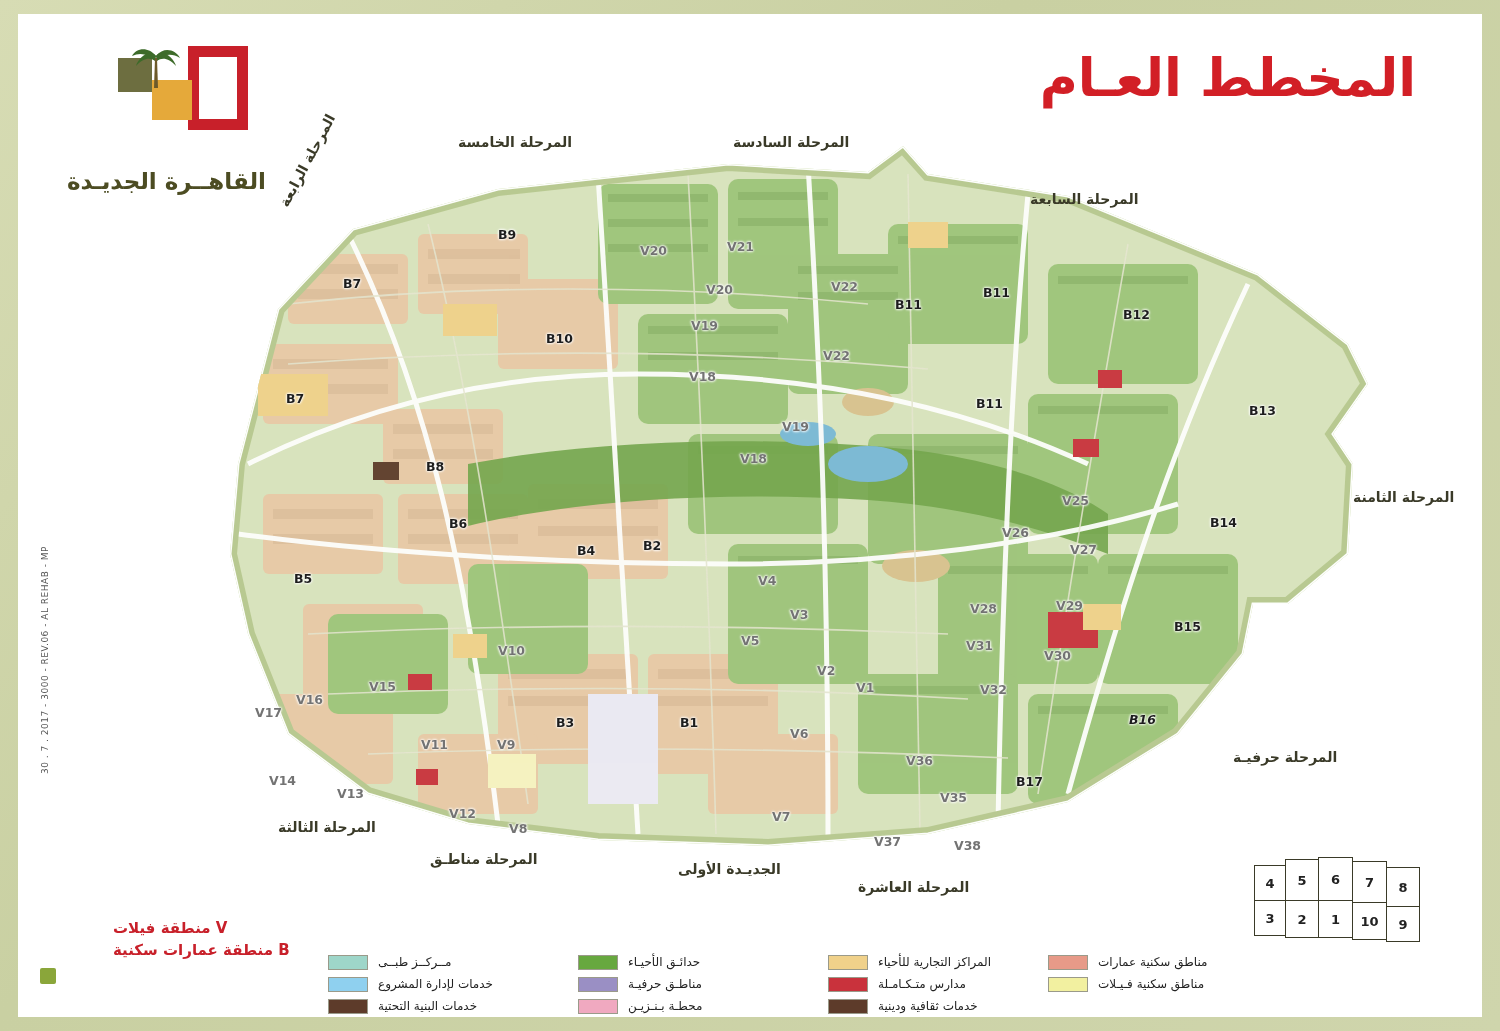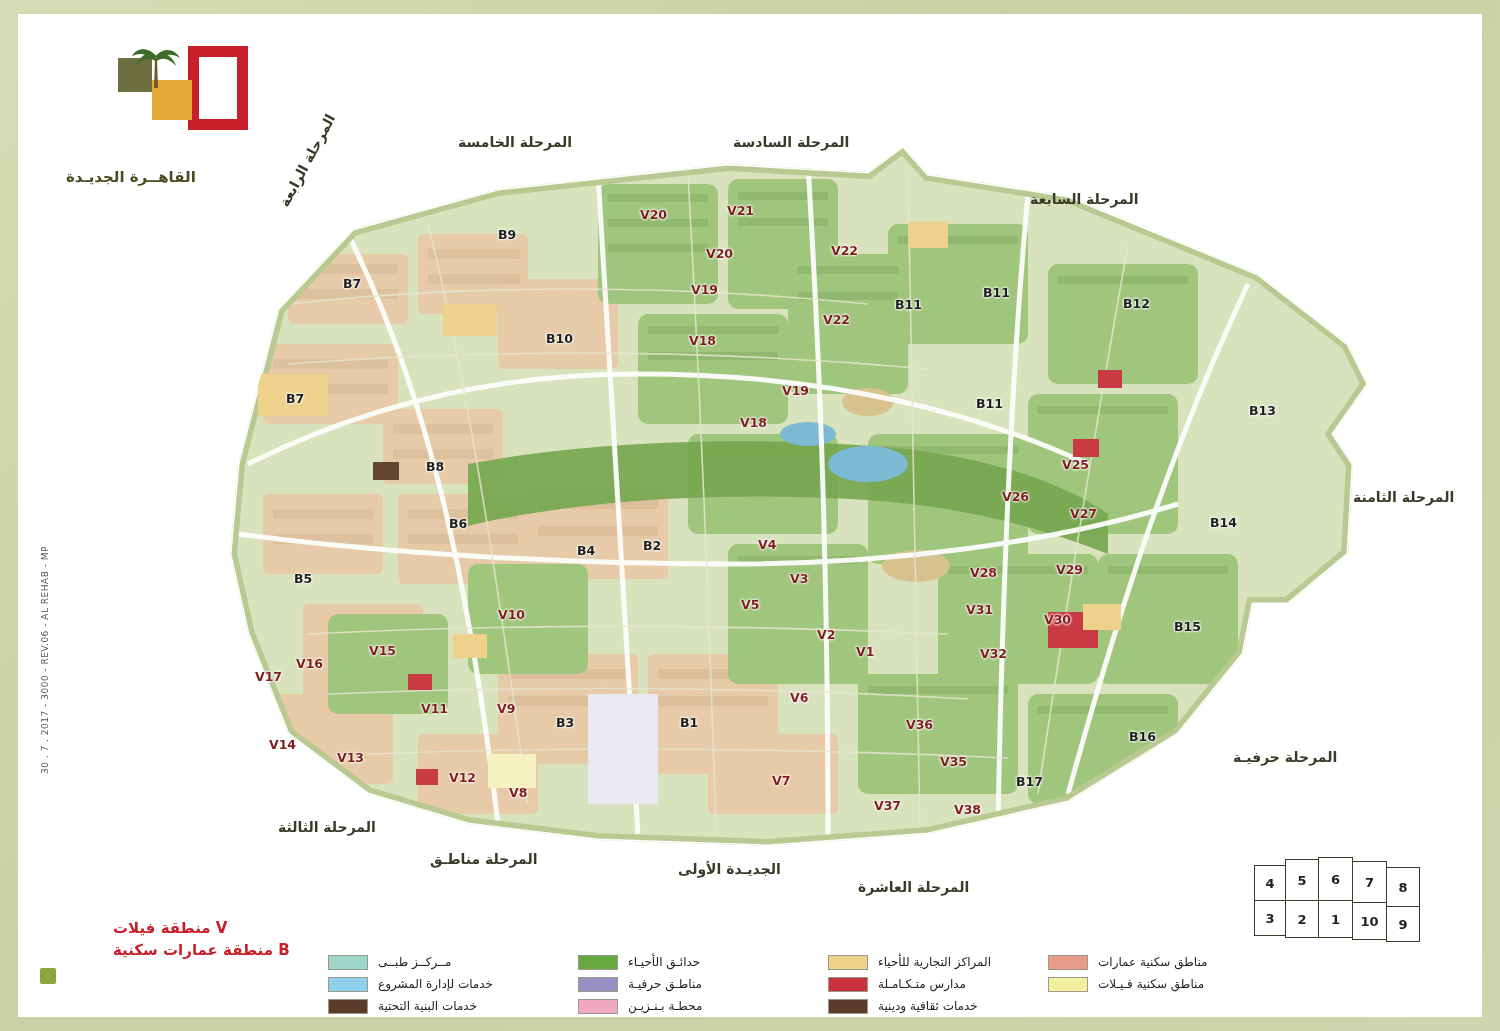--- a/index.html
+++ b/index.html
@@ -29,22 +29,22 @@
   }
   #logo .gold-sq{position:absolute;left:34px;top:34px;width:40px;height:40px;background:#e5a93a;}
   #logo .dark-sq{position:absolute;left:0px;top:12px;width:34px;height:34px;background:#6d6e40;}
   #logo .palm{position:absolute;left:10px;top:-2px;width:56px;height:46px;}
   #logo .ar-name{
     position:absolute;left:0;top:72px;width:200px;text-align:center;
     font-size:40px;font-weight:bold;color:#4c4c22;direction:rtl;
     letter-spacing:-1px;
   }
   #logo .ar-sub{
-    position:absolute;left:0;top:128px;width:200px;text-align:left;
-    font-size:15px;font-weight:bold;color:#4c4c22;direction:rtl;
+    position:absolute;left:0;top:128px;width:200px;text-align:right;
+    font-size:23px;font-weight:bold;color:#4c4c22;direction:rtl;
   }
   
   #main-title{
     position:absolute;right:66px;top:34px;
     font-size:52px;font-weight:bold;color:#d21f26;direction:rtl;
     letter-spacing:1px;
     text-shadow:0 1px 0 #fff;
   }
   
   #side-credit{
@@ -63,21 +63,21 @@
     direction:rtl;white-space:nowrap;
   }
   
   #map-wrap{position:absolute;left:150px;top:120px;width:1220px;height:730px;}
   #map{position:absolute;inset:0;}
   .zone-label{
     position:absolute;font-size:12.5px;font-weight:bold;color:#1d1d1d;
     text-shadow:0 0 3px #fff,0 0 3px #fff,0 0 2px #fff;
     white-space:nowrap;
   }
-  .zone-label.v{color:#7f1d1d;}
+  .zone-label.v{color:#737373;margin-top:36px;}
   
   #legend{position:absolute;left:95px;top:905px;width:1130px;height:95px;}
   .legend-head{position:absolute;font-size:15px;font-weight:bold;color:#c8202a;direction:rtl;}
   .legend-head .mark{color:#c8202a;font-weight:bold;}
   .lg-col{position:absolute;top:32px;width:250px;}
   .lg-row{display:flex;align-items:center;justify-content:flex-end;height:22px;direction:rtl;}
   .lg-row .sw{width:38px;height:13px;margin-left:0;margin-right:10px;border:1px solid #9a9a8a;}
   .lg-row .tx{font-size:12px;color:#222;direction:rtl;white-space:nowrap;letter-spacing:1px;}
   
   #phase-key{position:absolute;right:48px;bottom:70px;width:180px;height:90px;}
@@ -104,20 +104,21 @@
             <path d="M28 12 C36 2 48 6 52 14 C44 9 36 10 30 16 Z"></path>
             <path d="M28 12 C22 4 10 14 8 22 C15 14 22 13 27 17 Z"></path>
             <path d="M28 12 C34 4 46 14 48 22 C41 14 34 13 29 17 Z"></path>
           </g>
           <path d="M27 14 L29 14 L30 44 L26 44 Z" fill="#6d5a2a"></path>
         </svg>
       </div>
       <div class="ar-sub">القاهــرة الجديـدة</div>
     </div>
 
+    <div id="main-title">المخطط العـام</div>
 
     <div id="side-credit">30 . 7 . 2017 - 3000 - REV.06 - AL REHAB - MP</div>
     <div id="side-logo"></div>
 
     <div id="map-wrap">
       <svg id="map" viewBox="0 0 1220 730" preserveAspectRatio="none">
         <defs>
           <clipPath id="siteClip">
             <path d="M70 330 L110 175 L185 95 L330 55 L560 30 L700 38 L735 12 L760 40 L900 62
                      L1090 140 L1180 210 L1200 250 L1165 300 L1185 330 L1180 420 L1120 470
@@ -273,25 +274,25 @@
           <div class="zone-label" style="left: 281px; top: 382px;">B6</div>
           <div class="zone-label" style="left: 126px; top: 437px;">B5</div>
           <div class="zone-label" style="left: 378px; top: 197px;">B10</div>
           <div class="zone-label" style="left: 409px; top: 409px;">B4</div>
           <div class="zone-label" style="left: 475px; top: 404px;">B2</div>
           <div class="zone-label" style="left: 376px; top: 581px; padding-left: 12px;">B3</div>
           <div class="zone-label" style="left: 512px; top: 581px;">B1</div>
           <div class="zone-label" style="left: 727px; top: 163px;">B11</div>
           <div class="zone-label" style="left: 815px; top: 151px;">B11</div>
           <div class="zone-label" style="left: 808px; top: 262px;">B11</div>
-          <div class="zone-label" style="left: 955px; top: 162px;">B12</div>
+          <div class="zone-label" style="left: 955px; top: 173px;">B12</div>
           <div class="zone-label" style="left: 1081px; top: 269px;">B13</div>
           <div class="zone-label" style="left: 1042px; top: 381px;">B14</div>
           <div class="zone-label" style="left: 1006px; top: 485px;">B15</div>
-          <div class="zone-label" style="left: 961px; top: 595px;">B16</div>
+          <div class="zone-label" style="left: 961px; top: 578px; font-style: italic;">B16</div>
           <div class="zone-label" style="left: 848px; top: 640px;">B17</div>
           <div class="zone-label v" style="left: 472px; top: 73px;">V20</div>
           <div class="zone-label v" style="left: 559px; top: 69px;">V21</div>
           <div class="zone-label v" style="left: 538px; top: 112px;">V20</div>
           <div class="zone-label v" style="left: 663px; top: 109px;">V22</div>
           <div class="zone-label v" style="left: 523px; top: 148px;">V19</div>
           <div class="zone-label v" style="left: 655px; top: 178px;">V22</div>
           <div class="zone-label v" style="left: 521px; top: 199px;">V18</div>
           <div class="zone-label v" style="left: 614px; top: 249px;">V19</div>
           <div class="zone-label v" style="left: 572px; top: 281px;">V18</div>

